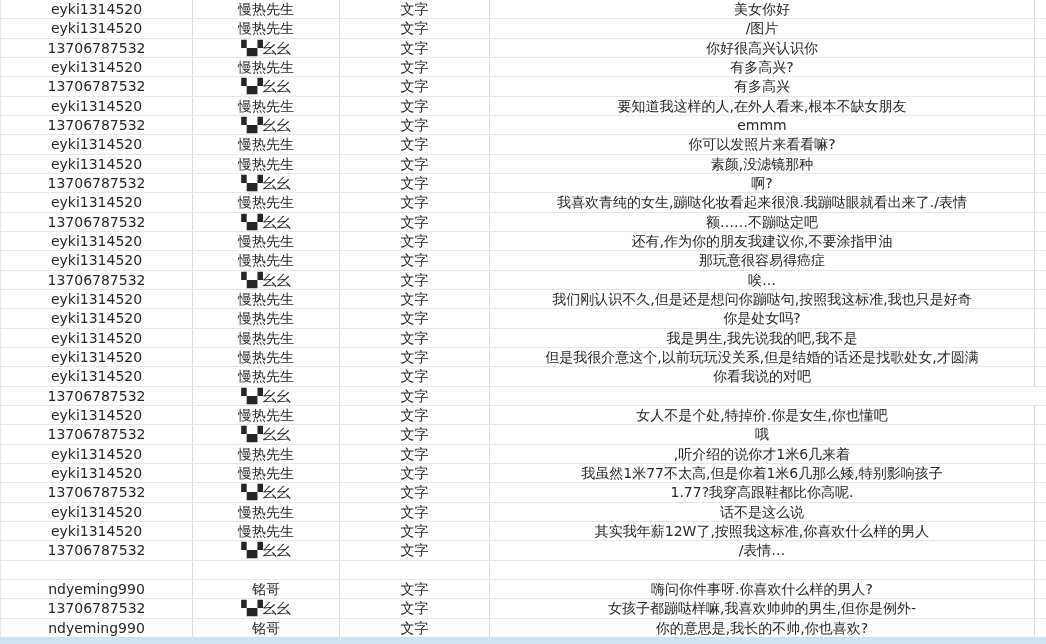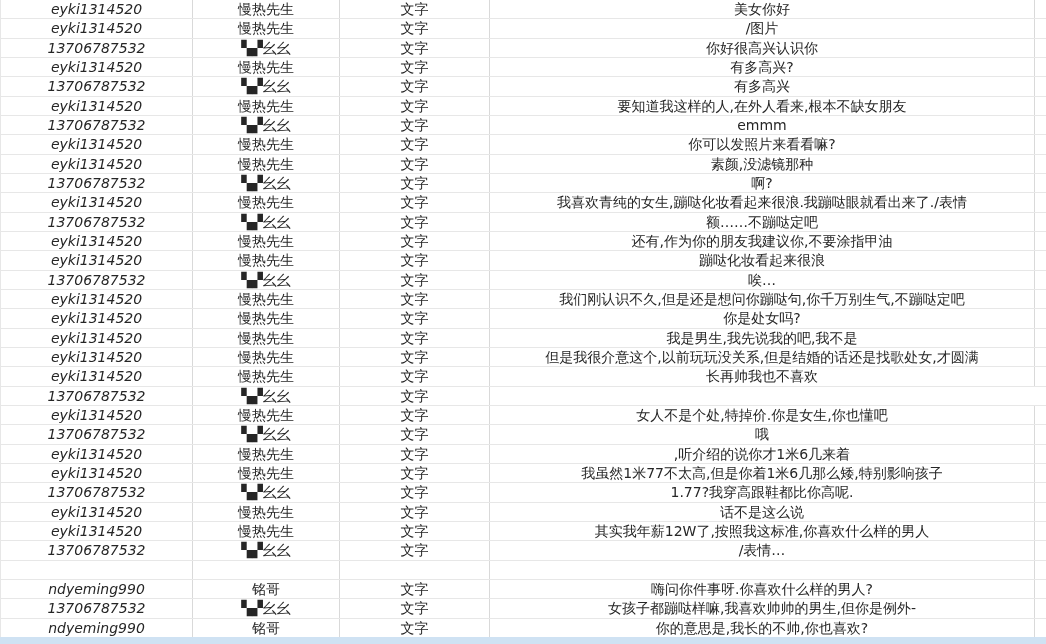--- a/index.html
+++ b/index.html
@@ -22,21 +22,21 @@
     display:flex;
     align-items:center;
     justify-content:center;
     font-size:14px;
     line-height:18px;
     color:#262626;
     white-space:nowrap;
     overflow:visible;
     border-right:1px solid #d9d9d9;
   }
-  .cell.c-id{width:193px;border-left:1px solid #e7e7e7;font-style:italic;}
+  .cell.c-id{width:193px;border-left:1px solid #e7e7e7;}
   .cell.c-nick{width:147px;}
   .cell.c-type{width:150px;text-align:center;}
   .cell.c-msg{width:545px;}
   .cell.c-tail{flex:1;border-right:none;}
   .bottom-strip{
     position:absolute;
     left:0;bottom:0;
     width:1046px;height:7px;
   }
 </style>
@@ -146,37 +146,37 @@
     <div class="cell c-nick">慢热先生</div>
     <div class="cell c-type">文字</div>
     <div class="cell c-msg">还有,作为你的朋友我建议你,不要涂指甲油</div>
     <div class="cell c-tail"></div>
   </div>
 
   <div class="row">
     <div class="cell c-id">eyki1314520</div>
     <div class="cell c-nick">慢热先生</div>
     <div class="cell c-type">文字</div>
-    <div class="cell c-msg">蹦哒化妆看起来很浪</div>
+    <div class="cell c-msg">那玩意很容易得癌症</div>
     <div class="cell c-tail"></div>
   </div>
 
   <div class="row">
     <div class="cell c-id">13706787532</div>
     <div class="cell c-nick">▚▞幺幺</div>
     <div class="cell c-type">文字</div>
     <div class="cell c-msg">唉…</div>
     <div class="cell c-tail"></div>
   </div>
 
   <div class="row">
     <div class="cell c-id">eyki1314520</div>
     <div class="cell c-nick">慢热先生</div>
     <div class="cell c-type">文字</div>
-    <div class="cell c-msg">我们刚认识不久,但是还是想问你蹦哒句,你千万别生气,不蹦哒定吧</div>
+    <div class="cell c-msg">我们刚认识不久,但是还是想问你蹦哒句,按照我这标准,我也只是好奇</div>
     <div class="cell c-tail"></div>
   </div>
 
   <div class="row">
     <div class="cell c-id">eyki1314520</div>
     <div class="cell c-nick">慢热先生</div>
     <div class="cell c-type">文字</div>
     <div class="cell c-msg">你是处女吗?</div>
     <div class="cell c-tail"></div>
   </div>
@@ -194,21 +194,21 @@
     <div class="cell c-nick">慢热先生</div>
     <div class="cell c-type">文字</div>
     <div class="cell c-msg">但是我很介意这个,以前玩玩没关系,但是结婚的话还是找歌处女,才圆满</div>
     <div class="cell c-tail"></div>
   </div>
 
   <div class="row">
     <div class="cell c-id">eyki1314520</div>
     <div class="cell c-nick">慢热先生</div>
     <div class="cell c-type">文字</div>
-    <div class="cell c-msg">长再帅我也不喜欢</div>
+    <div class="cell c-msg">你看我说的对吧</div>
     <div class="cell c-tail"></div>
   </div>
 
   <div class="row">
     <div class="cell c-id">13706787532</div>
     <div class="cell c-nick">▚▞幺幺</div>
     <div class="cell c-type">文字</div>
     <div class="cell c-tail"></div>
   </div>
 

